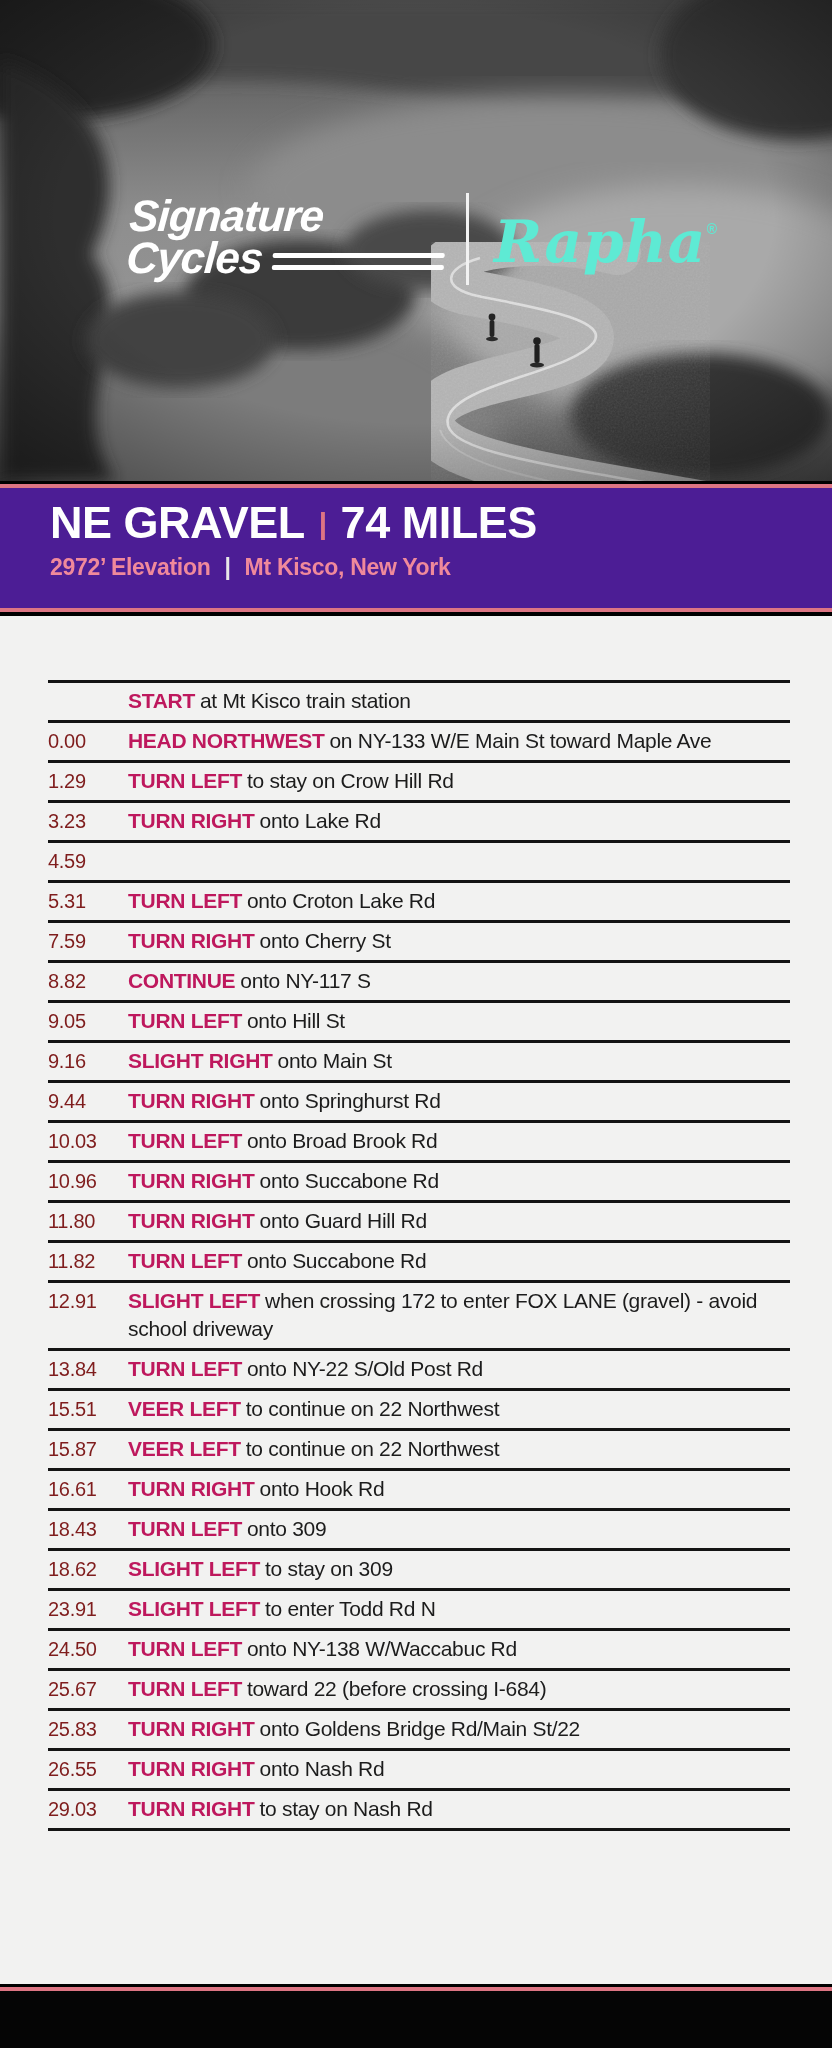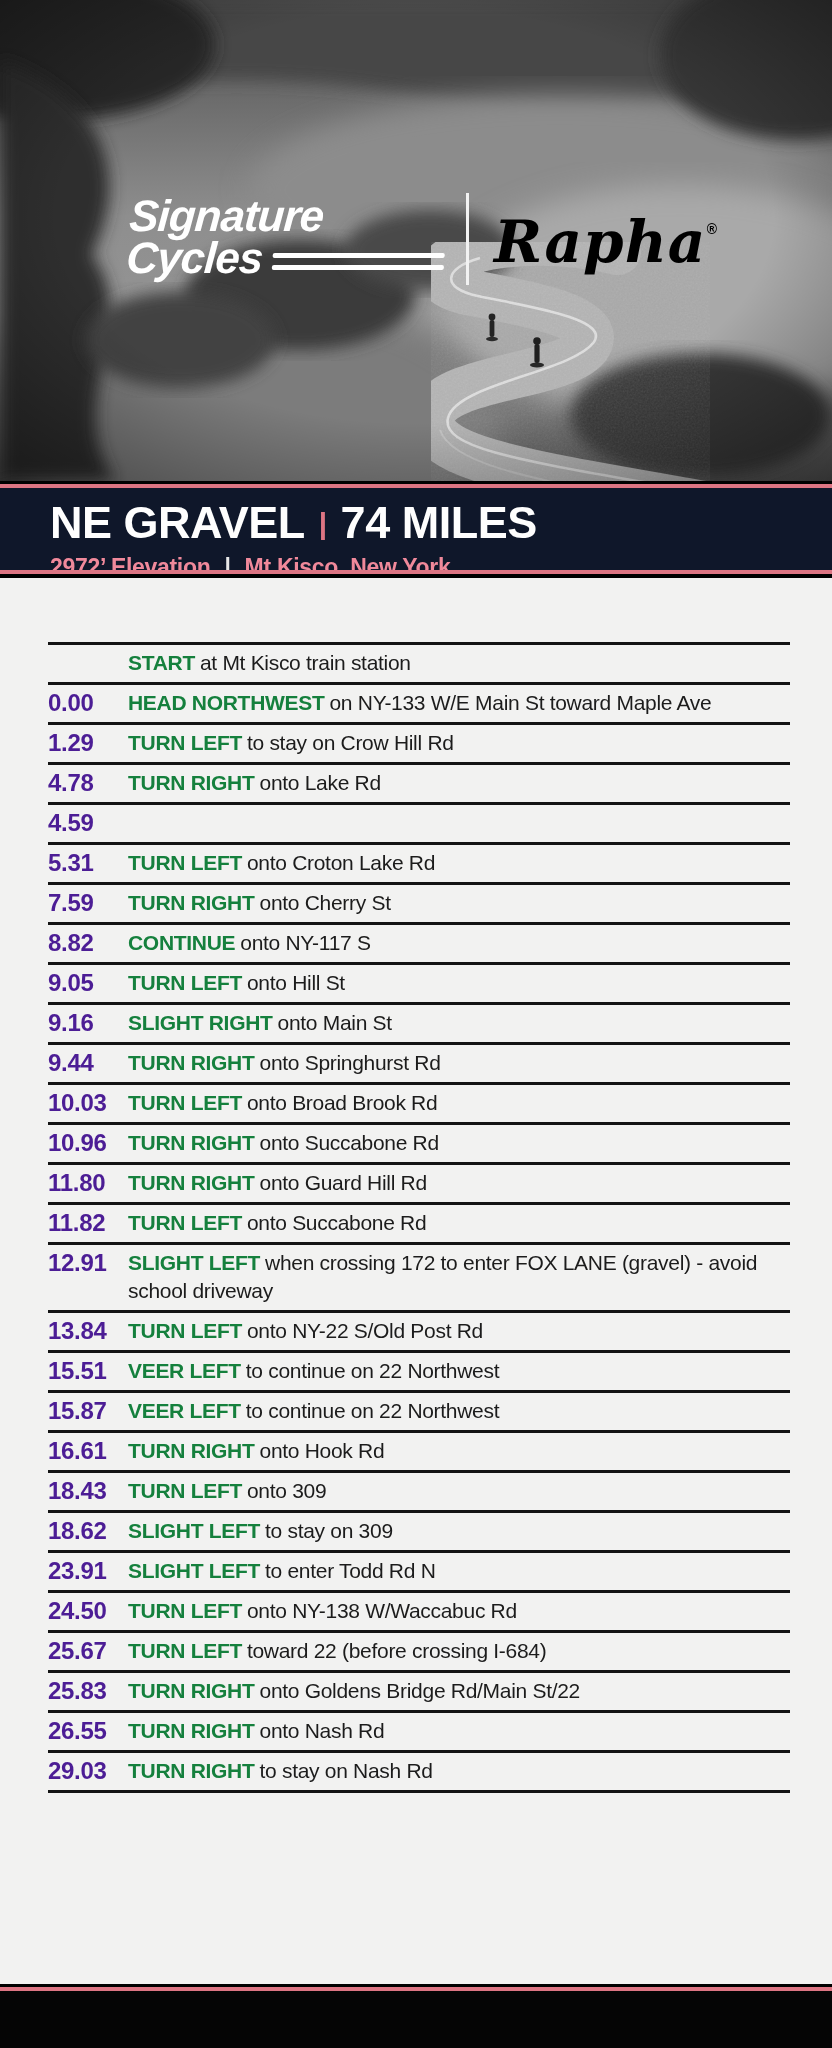--- a/index.html
+++ b/index.html
@@ -14,48 +14,48 @@
   .logo-layer{position:absolute;inset:0;}
   .sig-logo{position:absolute;left:128px;top:196px;width:318px;color:#fff;
             font-style:italic;font-weight:bold;letter-spacing:-1px;
             transform:skewX(-4deg);}
   .sig-line1{font-size:44px;line-height:40px;white-space:nowrap;}
   .sig-line2{display:flex;align-items:center;font-size:44px;line-height:40px;margin-top:2px;}
   .sig-rules{flex:1;margin-left:10px;display:flex;flex-direction:column;gap:7px;margin-top:6px;}
   .sig-rules i{display:block;height:5px;background:#fff;border-radius:2px;}
   .logo-divider{position:absolute;left:466px;top:193px;width:3px;height:92px;background:#f2f2f2;
                 color:transparent;overflow:hidden;}
-  .rapha-logo{position:absolute;left:494px;top:196px;color:#000000;
+  .rapha-logo{position:absolute;left:494px;top:196px;color:#5eead4;
               font-family:"DejaVu Serif", serif;font-style:italic;font-weight:bold;
               font-size:58px;line-height:66px;letter-spacing:1px;}
   .rapha-logo sup{font-size:14px;font-family:"Liberation Sans",sans-serif;vertical-align:28px;letter-spacing:0;}
 
   
   .stripe-black{height:3px;background:#000;flex:0 0 auto;}
   .stripe-pink{height:4px;background:var(--pink,#dd7583);flex:0 0 auto;}
   .stripe-black-b{height:4px;background:#000;flex:0 0 auto;}
 
   
-  .banner{height:82px;background:#0f172a;padding-left:50px;box-sizing:border-box;flex:0 0 auto;}
+  .banner{height:120px;background:#4c1d95;padding-left:50px;box-sizing:border-box;flex:0 0 auto;}
   .banner-title{margin-top:10px;color:#fefefe;font-weight:bold;font-size:45px;line-height:50px;
                 letter-spacing:-0.5px;white-space:nowrap;}
   .banner-title .t-sep{color:var(--pink,#dd7583);font-weight:bold;font-size:30px;
                        padding:0 14px;vertical-align:4px;}
   .banner-sub{margin-top:4px;color:var(--pink-text,#f0899b);font-weight:bold;font-size:23px;
               line-height:28px;letter-spacing:-0.3px;white-space:nowrap;}
   .banner-sub .s-sep{color:#e8e8e8;padding:0 14px;font-weight:bold;}
 
   
   .main{flex:1 1 auto;background:var(--page-bg,#f2f2f1);}
   .cue-table{margin:64px 42px 0 48px;border-top:3px solid #141414;}
   .cue-row{display:flex;border-bottom:3px solid #141414;padding:4px 0 5px 0;}
-  .cue-mi{flex:0 0 80px;font-weight:bold;font-size:24px;line-height:28px;color:#4c1d95;
+  .cue-mi{flex:0 0 80px;font-weight:normal;font-size:20px;line-height:28px;color:#7f1d1d;
           letter-spacing:-0.3px;}
   .cue-instr{flex:1 1 auto;font-size:21px;line-height:28px;color:#1c1c1c;letter-spacing:-0.3px;}
-  .cue-action{font-weight:bold;color:#15803d;margin-right:5px;}
+  .cue-action{font-weight:bold;color:#be185d;margin-right:5px;}
 
   
   .footer{flex:0 0 auto;height:64px;display:flex;flex-direction:column;background:#000;}
   .footer .fill{flex:1;background:#050505;}
 </style>
 </head>
 <body>
 
 <div class="sheet">
 
@@ -169,21 +169,21 @@
     <div class="cue-instr"><span class="cue-action">HEAD NORTHWEST</span><span>on NY-133 W/E Main St toward Maple Ave</span></div>
   </div>
 
 
   <div class="cue-row">
     <div class="cue-mi">1.29</div>
     <div class="cue-instr"><span class="cue-action">TURN LEFT</span><span>to stay on Crow Hill Rd</span></div>
   </div>
 
   <div class="cue-row">
-    <div class="cue-mi">4.78</div>
+    <div class="cue-mi">3.23</div>
     <div class="cue-instr"><span class="cue-action">TURN RIGHT</span><span>onto Lake Rd</span></div>
   </div>
 
   <div class="cue-row">
     <div class="cue-mi">4.59</div>
   </div>
 
   <div class="cue-row">
     <div class="cue-mi">5.31</div>
     <div class="cue-instr"><span class="cue-action">TURN LEFT</span><span>onto Croton Lake Rd</span></div>

